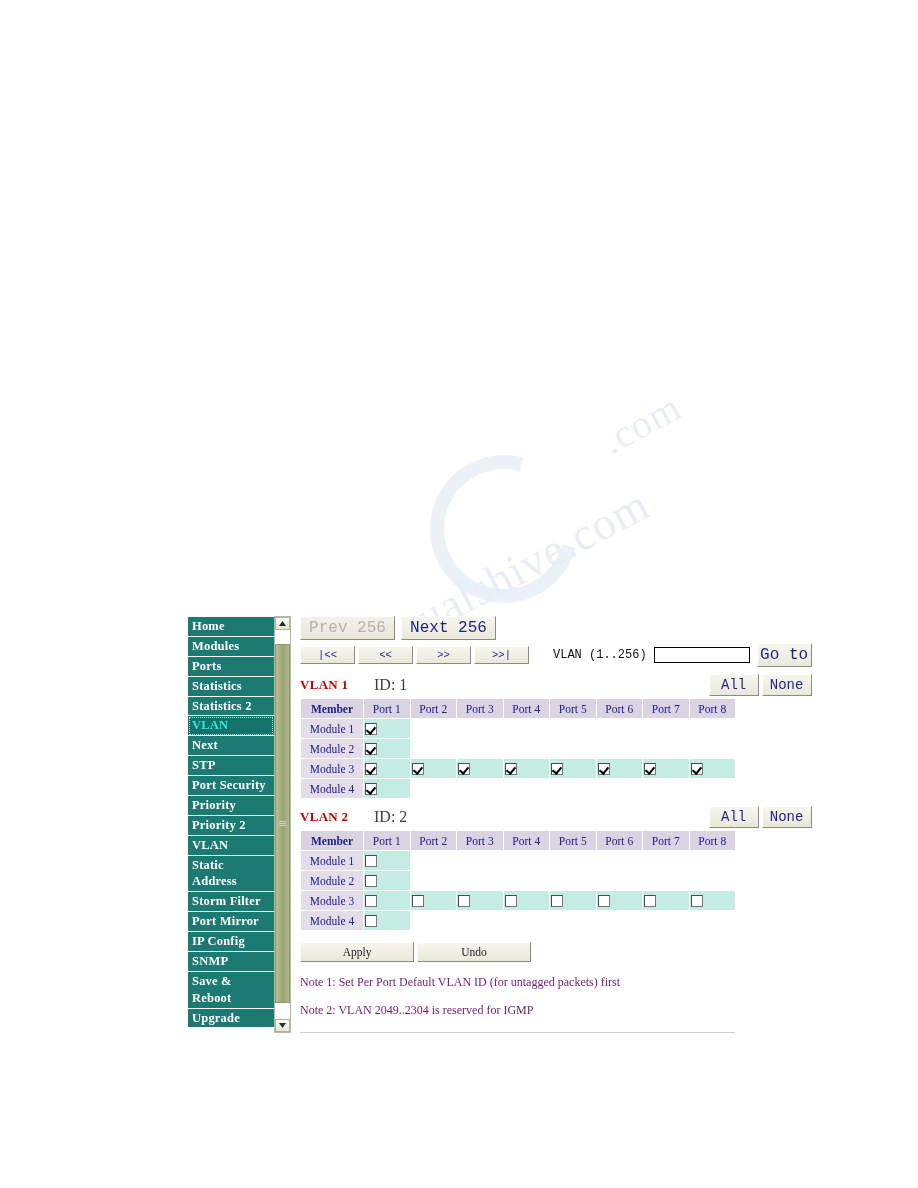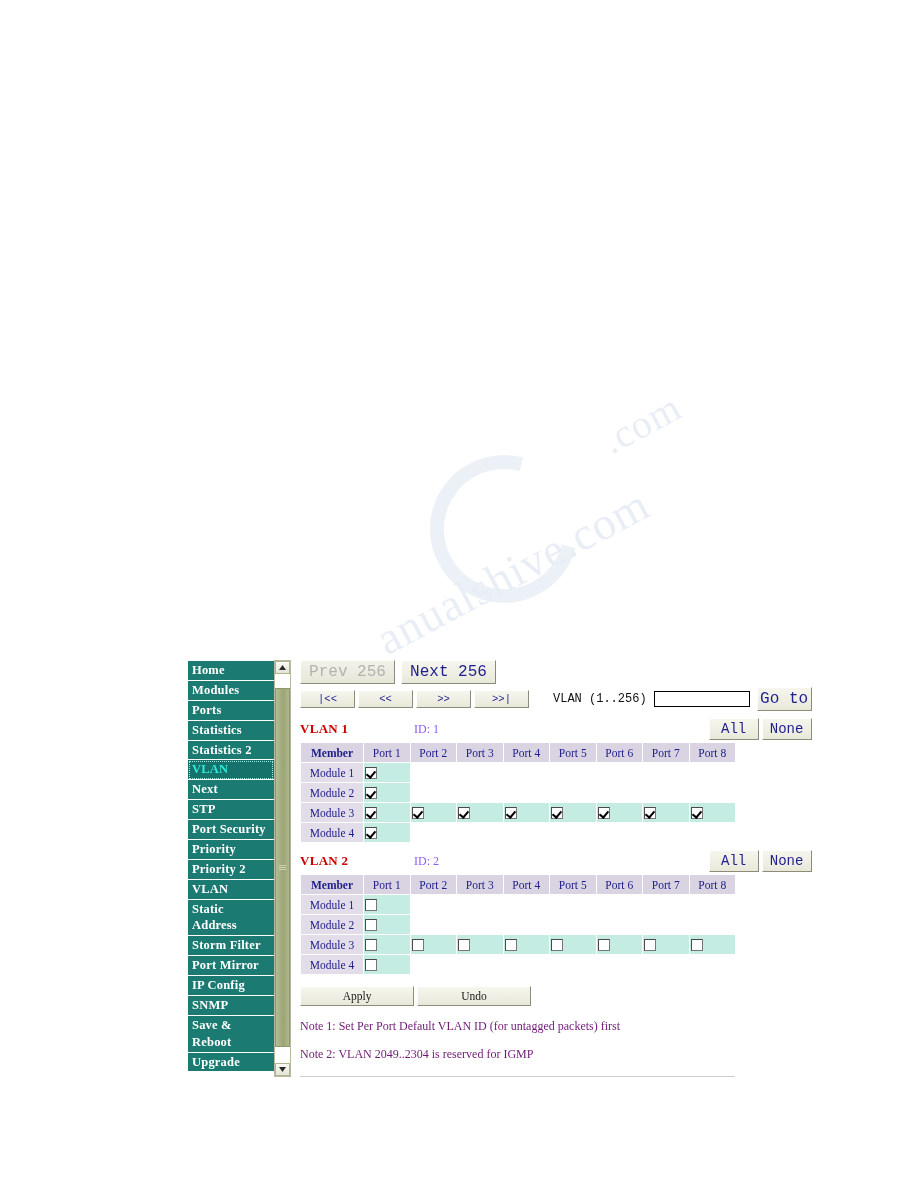--- a/index.html
+++ b/index.html
@@ -44,21 +44,21 @@
     border: 14px solid #c3cfe8;
     border-radius: 50%;
     border-right-color: transparent;
     transform: rotate(-30deg);
   }
 
   
   #ui {
     position: absolute;
     left: 187px;
-    top: 660px;
+    top: 616px;
     width: 544px;
     z-index: 10;
   }
 
   .ui-row {
     display: flex;
     align-items: flex-start;
   }
 
   
@@ -225,24 +225,23 @@
   .vlan-name {
     font-family: "Liberation Serif", serif;
     font-weight: bold;
     font-size: 13px;
     color: #cc0000;
     width: 58px;
     letter-spacing: 0.3px;
   }
   .vlan-id {
     font-family: "Liberation Serif", serif;
-    font-size: 12px;
-    color: #8b5cf6;
+    font-size: 16px;
+    color: #404040;
     flex: 1 1 auto;
-    margin-left: 40px;
   }
   .head-btns { display: flex; gap: 3px; }
   .btn-allnone { width: 50px; font-size: 14px; }
 
   table.vlan-table {
     border-collapse: collapse;
     margin-top: 4px;
     width: 435px;
     table-layout: fixed;
   }

